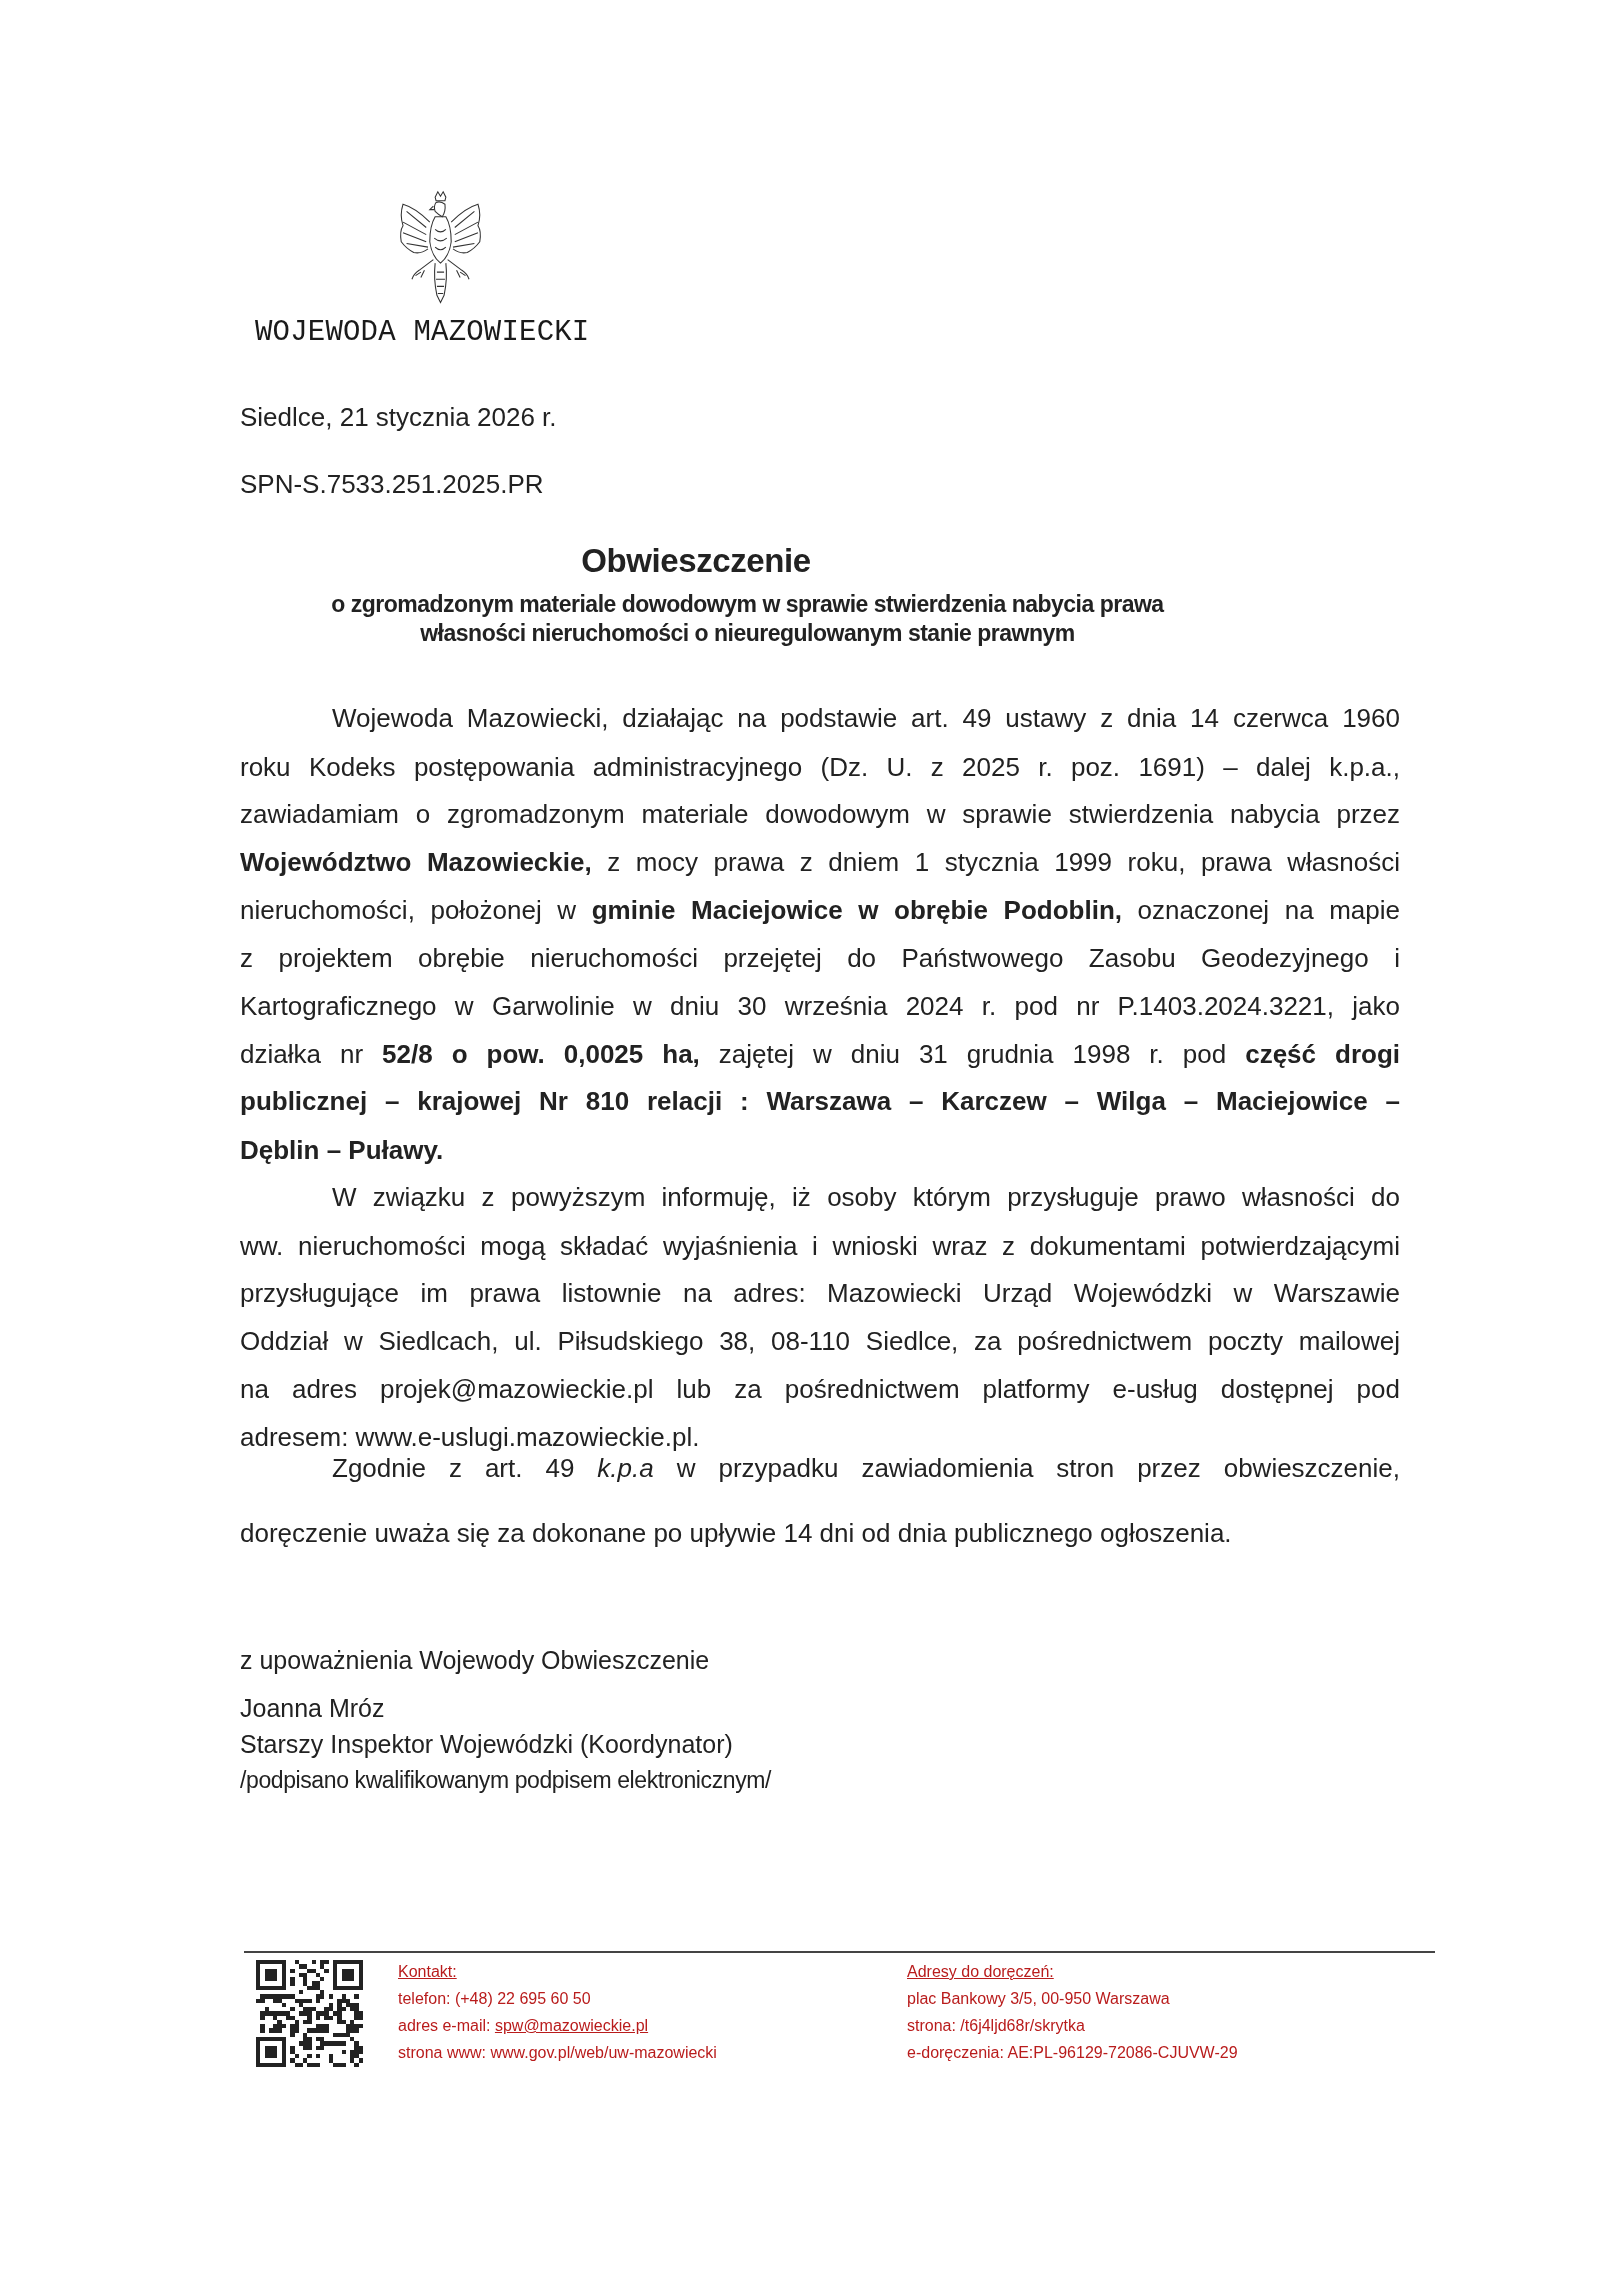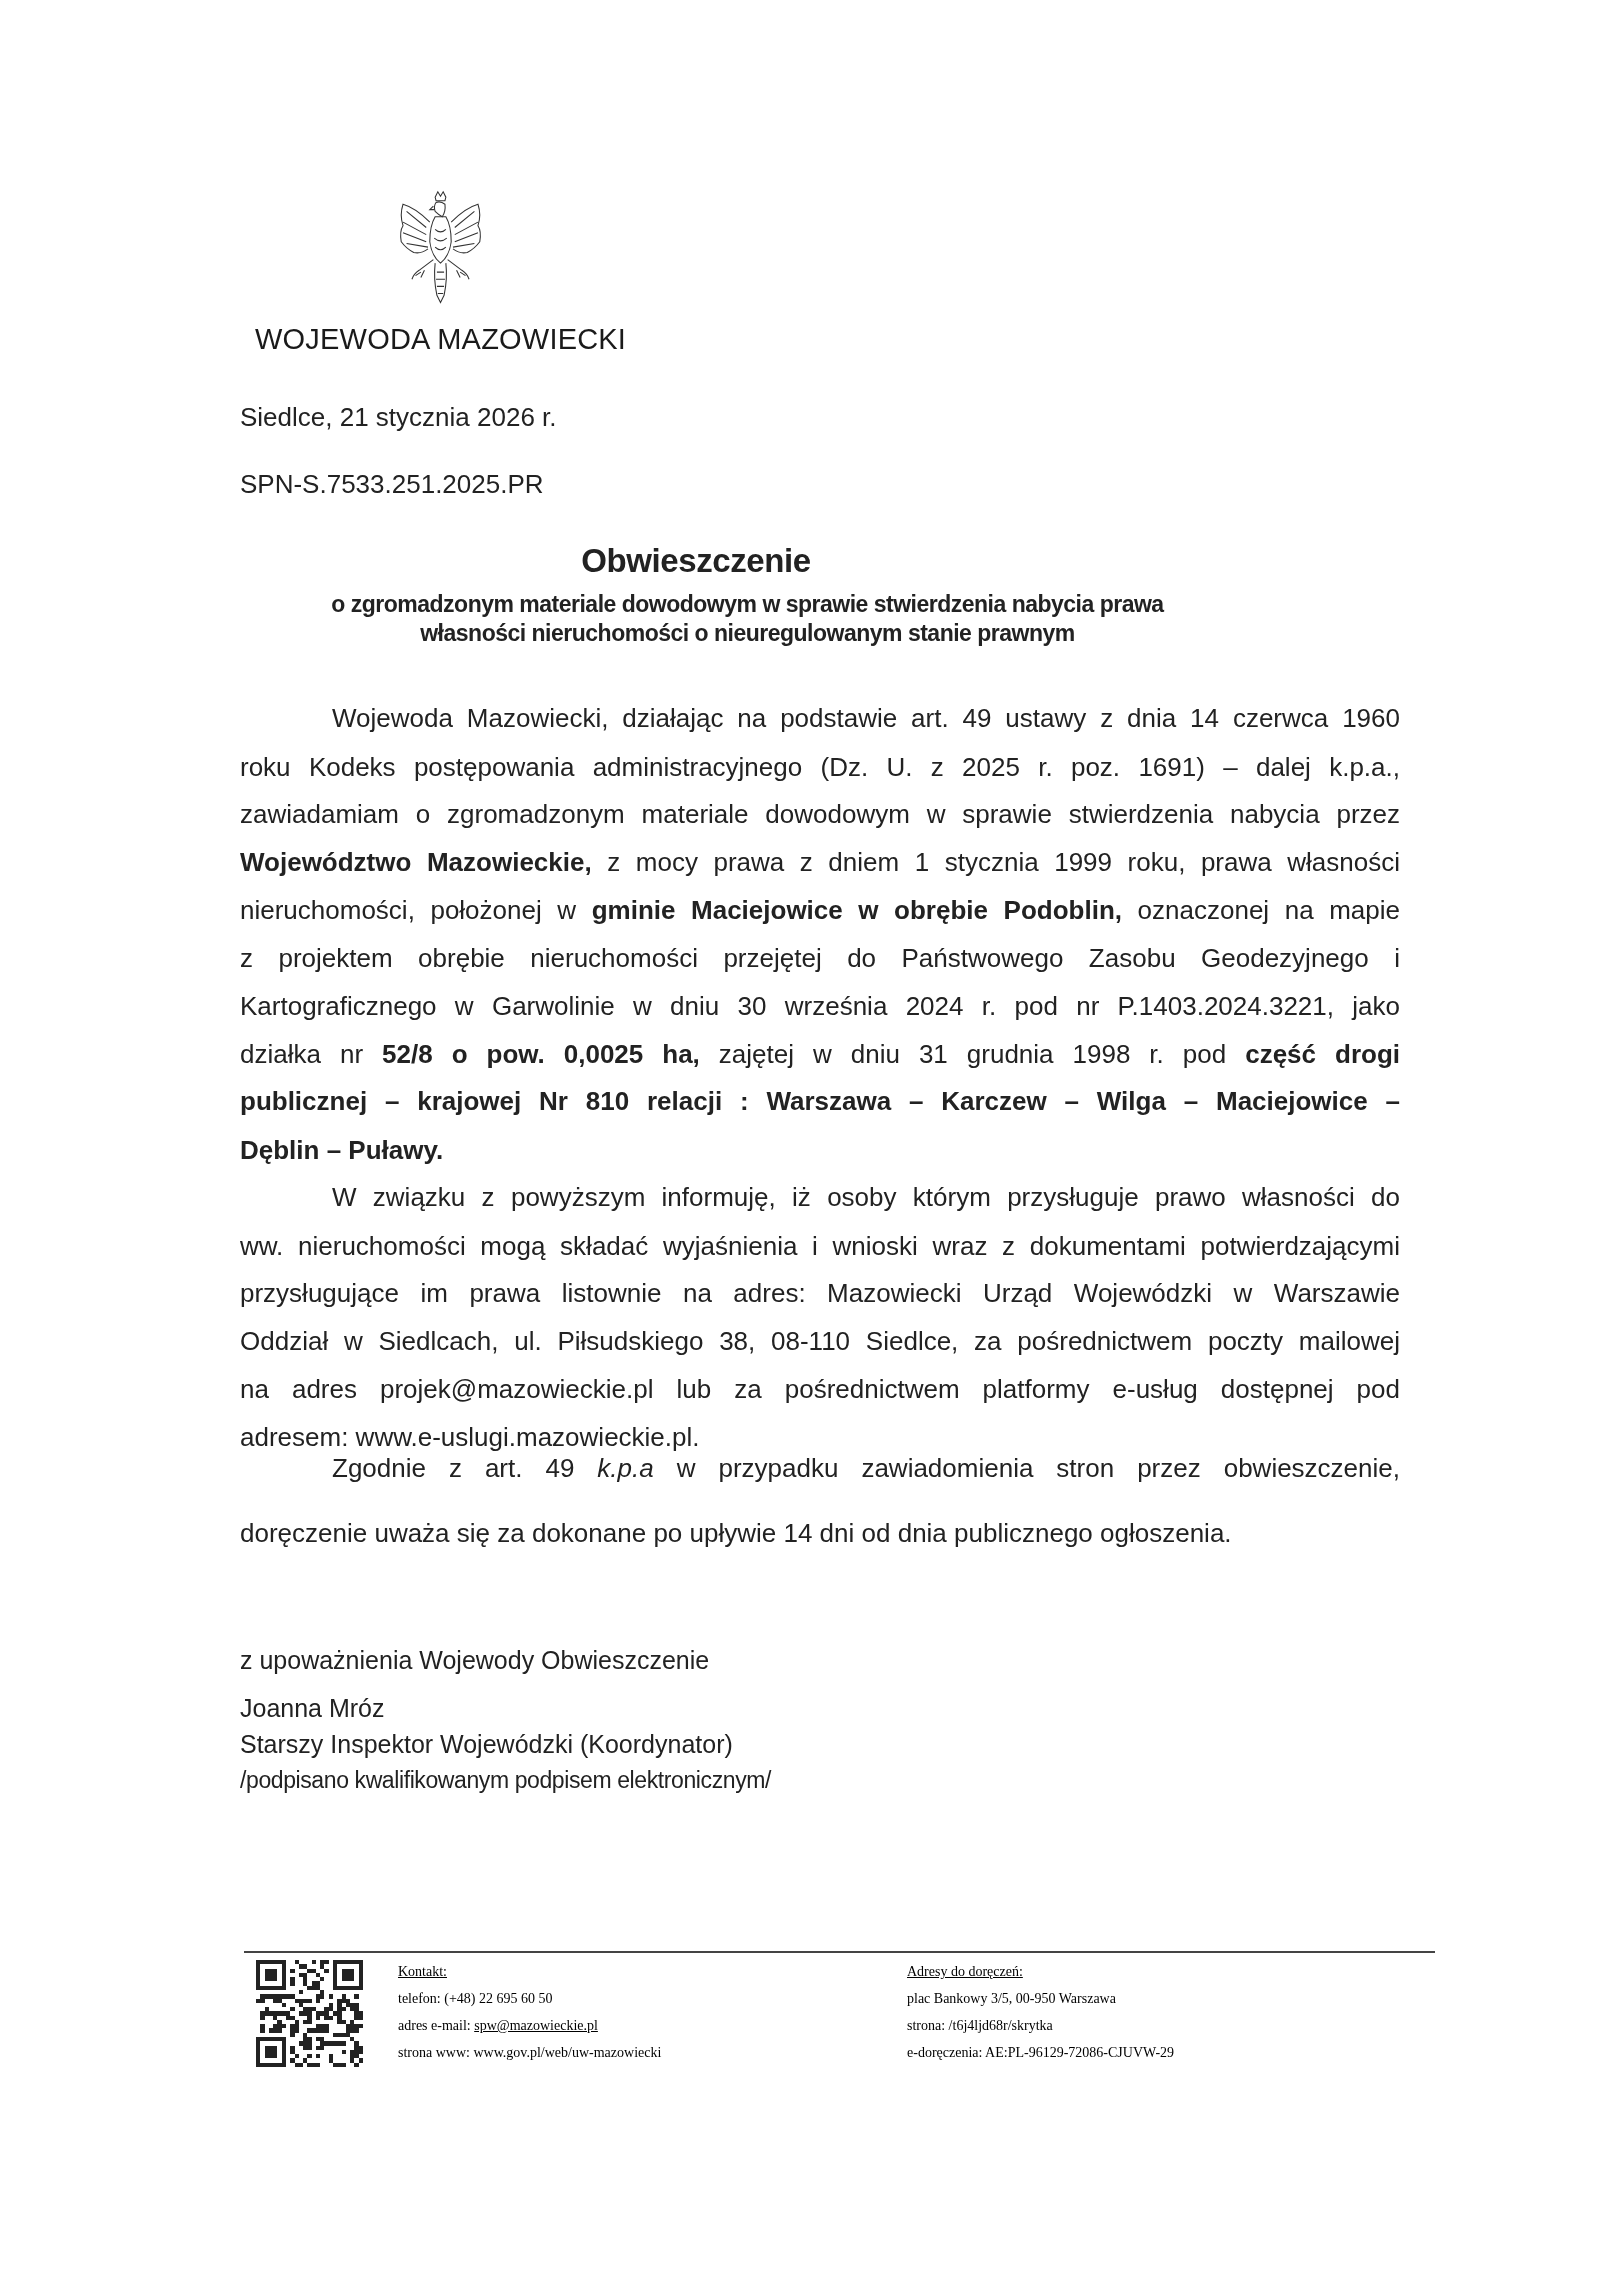--- a/index.html
+++ b/index.html
@@ -1,31 +1,31 @@
 <!DOCTYPE html>
 <html style="font-size:14.3px"><head>
 <meta charset="utf-8">
 <style>
   html, body { margin:0; padding:0; background:#ffffff; }
   body { width:1621px; height:2293px; position:relative; overflow:hidden; color:#222; font-family:"Liberation Sans", sans-serif; }
   .abs { position:absolute; }
   .emblem { left:394px; top:190px; width:93px; height:116px; }
-  .authority { left:255px; top:323px; font-family:Liberation Sans, sans-serif; font-size:29px; letter-spacing:0.2px; color:#1a1a1a; white-space:nowrap; }
+  .authority { left:255px; top:316px; font-family:Liberation Mono, monospace; font-size:29px; letter-spacing:0.2px; color:#1a1a1a; white-space:nowrap; }
   .meta { left:240px; font-size:26px; white-space:nowrap; }
   .title { left:0; width:1392px; text-align:center; top:542px; font-size:33px; font-weight:bold; letter-spacing:-0.4px; }
   .subtitle { left:0; width:1495px; text-align:center; font-size:23px; font-weight:bold; letter-spacing:-0.5px; white-space:nowrap; }
   .line { position:absolute; left:240px; width:1160px; font-size:26px; line-height:32px; height:32px; white-space:nowrap; overflow:visible; text-align:justify; text-align-last:justify; }
   .line.indent { left:332px; width:1068px; }
   .line.last { text-align-last:left; }
   .line b { font-weight:bold; }
   .sig { left:240px; font-size:25px; white-space:nowrap; }
   .sig-note { left:240px; font-size:23px; letter-spacing:-0.4px; white-space:nowrap; }
   .footer-rule { left:244px; top:1951px; width:1191px; height:1.8px; background:#444; }
   .qr { left:256px; top:1959px; width:107px; height:109px; }
-  .foot { font-size:14px; line-height:27px; white-space:nowrap; color:#000000;font-family:Liberation Serif, serif; }
+  .foot { font-size:16px; line-height:27px; white-space:nowrap; color:#b91c1c; }
   .foot .head { text-decoration:underline; }
   .foot .u { text-decoration:underline; }
   .foot-left { left:398px; top:1958px; }
   .foot-right { left:907px; top:1958px; }
 </style>
 </head>
 <body>
 
 <div class="abs emblem">
   <svg viewBox="0 0 104 130" width="93" height="116" fill="none" stroke="#333" stroke-width="1.2">

